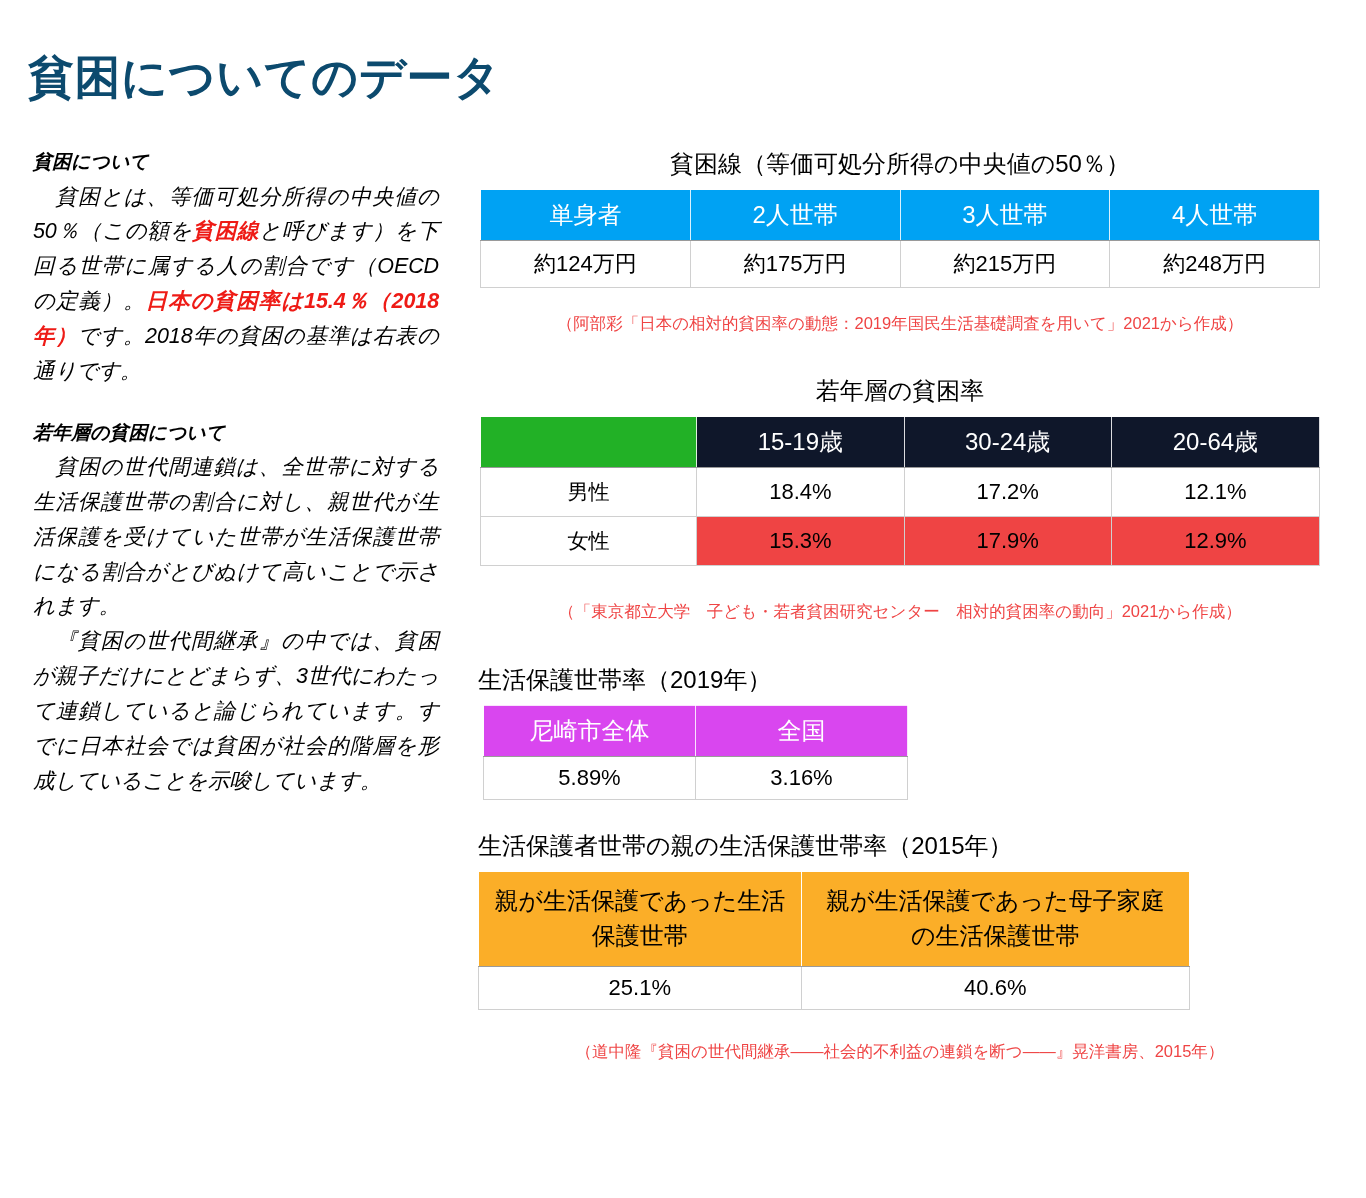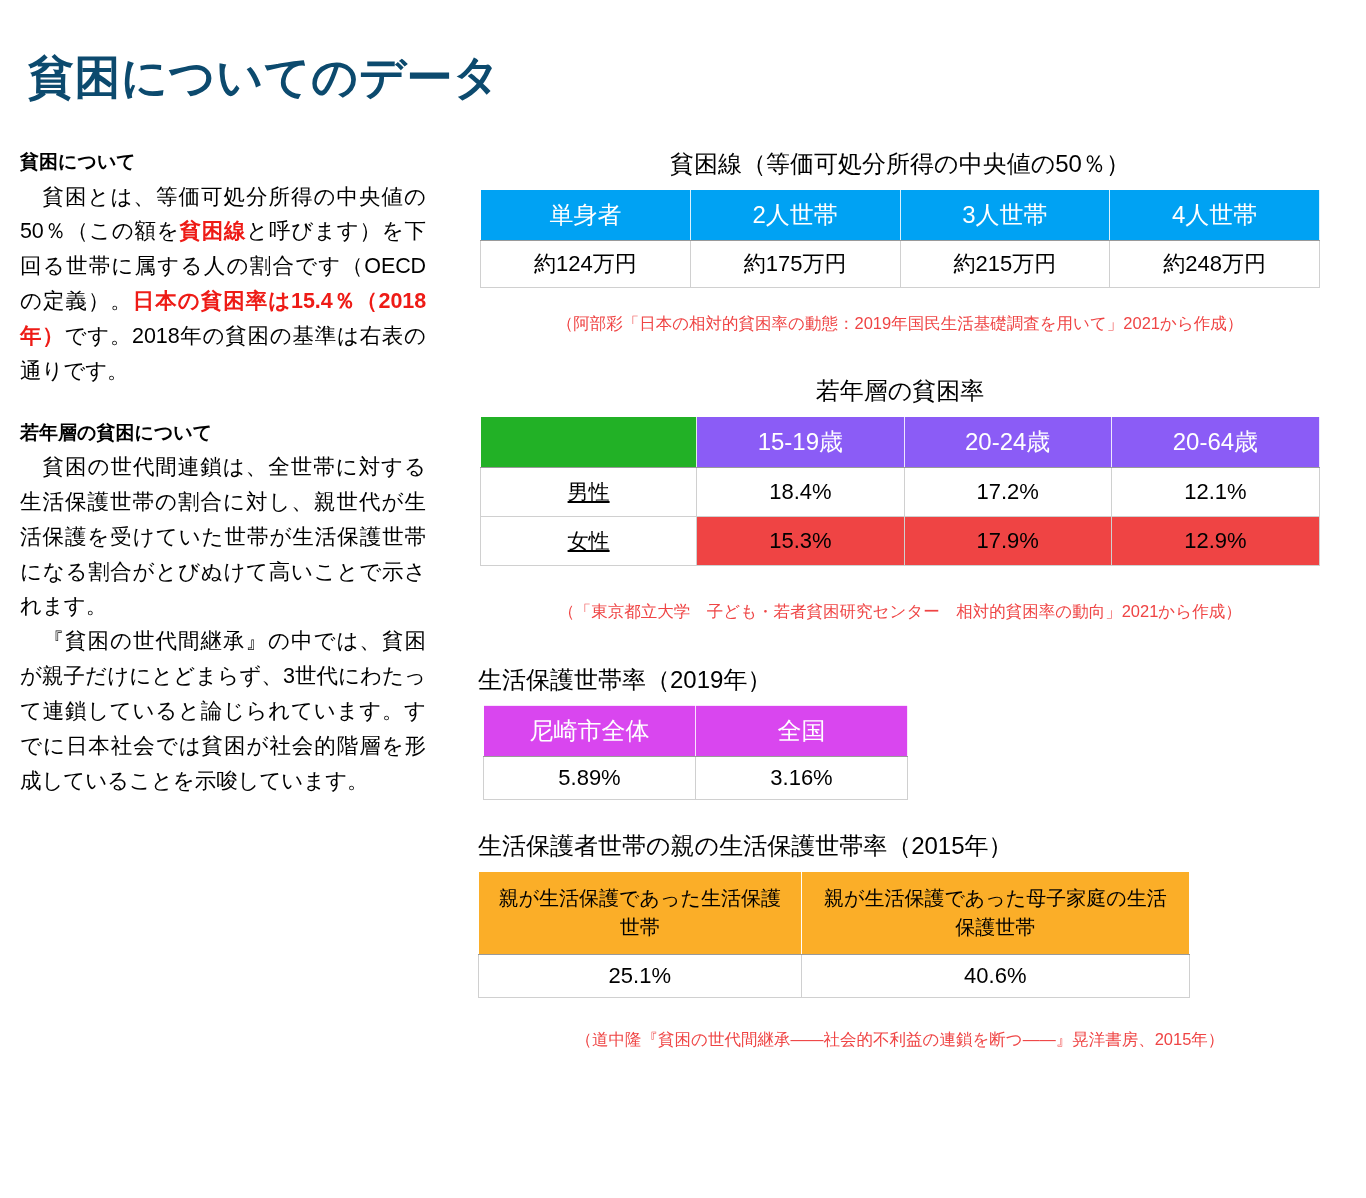--- a/index.html
+++ b/index.html
@@ -24,23 +24,24 @@
     font-size: 46px;
     font-weight: bold;
     letter-spacing: 0.5px;
     line-height: 1.15;
     color: #0c4a6e;
   }
 
   
   .left-col {
     position: absolute;
-    left: 20px;
+    left: 33px;
     top: 148px;
     width: 406px;
+    font-style: italic;
   }
   .section-head {
     font-size: 19px;
     font-weight: bold;
     line-height: 1.45;
     margin: 0 0 4px 0;
   }
   .body-par {
     font-size: 21.5px;
     line-height: 1.62;
@@ -91,43 +92,42 @@
   .val-cell {
     font-size: 22px;
     padding: 8px 4px;
     color: #000;
   }
   .row-label {
     font-size: 21px;
     padding: 10px 21px;
     color: #000;
     background: #ffffff !important;
-    text-decoration: underline;
   }
 
   
   #tbl-poverty-line { width: 840px; margin-left: 20px; }
   #tbl-poverty-line .hdr-cell { background: #00a2f3; }
 
   
   #tbl-youth { width: 840px; margin-left: 20px; }
-  #tbl-youth .hdr-cell { background: #8b5cf6; }
+  #tbl-youth .hdr-cell { background: #0f172a; }
   #tbl-youth .hdr-blank { background: #22b126; border-bottom: 1px solid #9a9a9a !important; }
   #tbl-youth tr.alt-row .val-cell { background: #ef4444; }
 
   
   #tbl-welfare { width: 425px; margin-left: 23px; }
   #tbl-welfare .hdr-cell { background: #d946ef; }
 
   
   #tbl-parent { width: 712px; margin-left: 18px; }
   #tbl-parent .hdr-cell {
     background: #fbae28;
     color: #000000;
-    font-size: 20px;
+    font-size: 24px;
     line-height: 1.45;
     padding: 12px 14px;
     border-color: #ffffff !important;
     border-bottom: 1px solid #9a9a9a !important;
   }
 
   .citation {
     font-size: 16.5px;
     line-height: 1.4;
     color: #ef4444;
@@ -184,21 +184,21 @@
   <div class="citation">（阿部彩「日本の相対的貧困率の動態：2019年国民生活基礎調査を用いて」2021から作成）</div>
 
   <div class="sp-40"></div>
 
   <div class="tbl-title">若年層の貧困率</div>
   <table class="data-tbl" id="tbl-youth">
     <tbody>
         <tr>
       <th class="hdr-cell hdr-blank" style="width:25.8%"></th>
       <th class="hdr-cell" style="width:24.7%">15-19歳</th>
-      <th class="hdr-cell" style="width:24.7%">20-24歳</th>
+      <th class="hdr-cell" style="width:24.7%">30-24歳</th>
       <th class="hdr-cell" style="width:24.8%">20-64歳</th>
     </tr>
     <tr>
       <td class="row-label">男性</td>
       <td class="val-cell">18.4%</td>
       <td class="val-cell">17.2%</td>
       <td class="val-cell">12.1%</td>
     </tr>
     <tr class="alt-row">
       <td class="row-label">女性</td>

